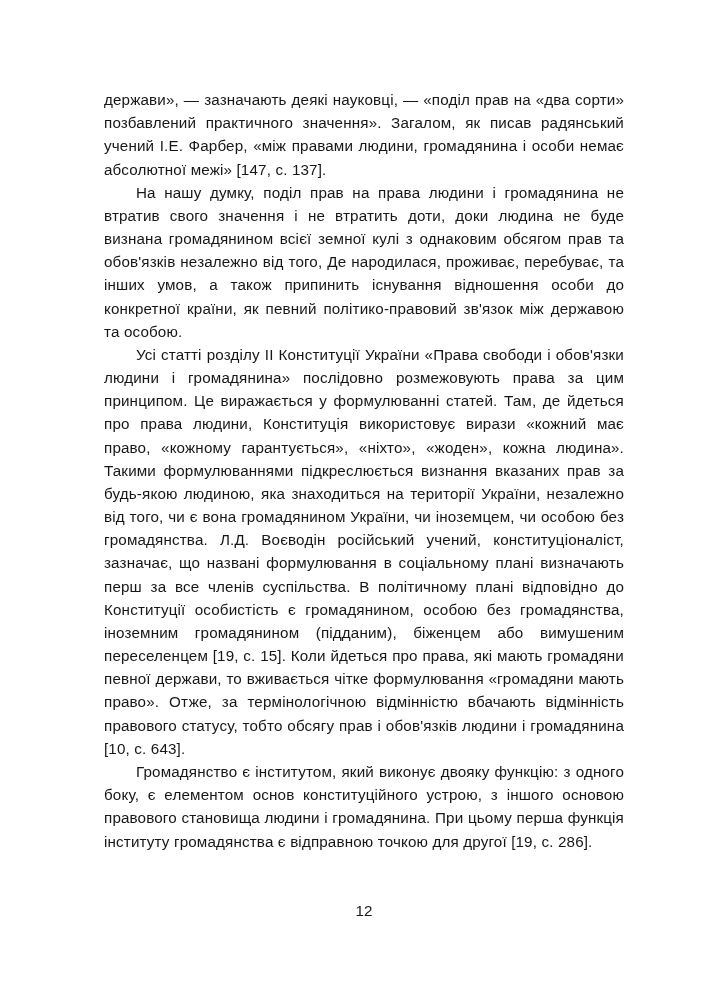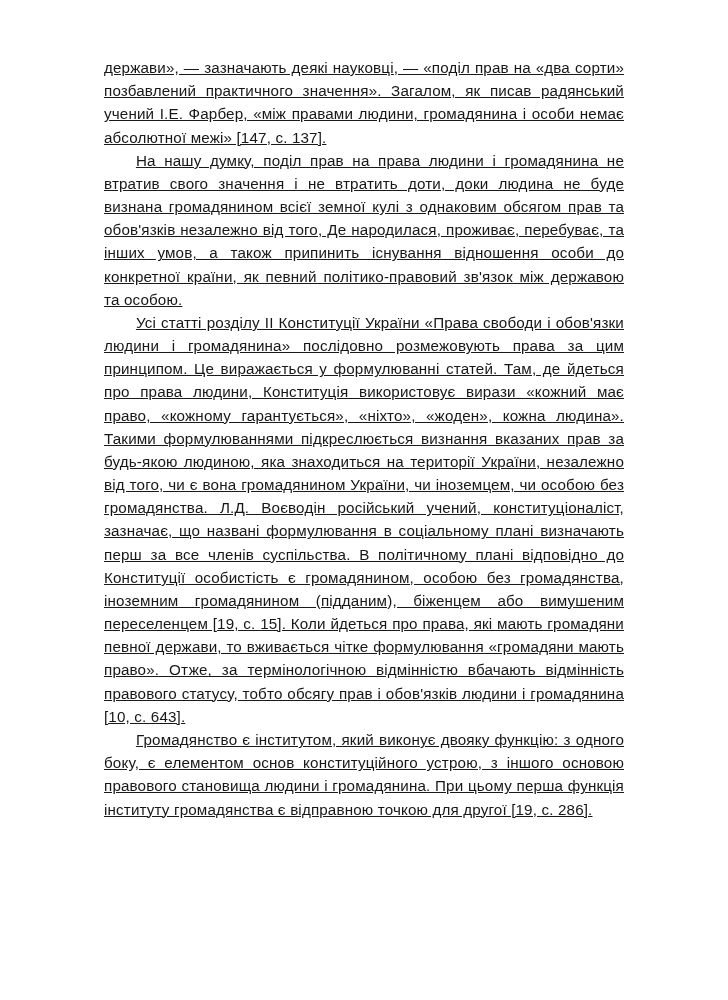--- a/index.html
+++ b/index.html
@@ -12,22 +12,21 @@
     background: #ffffff;
     font-family: "Liberation Sans", sans-serif;
     color: #1a1a1a;
     overflow: hidden;
   }
   .page {
     position: relative;
     width: 728px;
     height: 880px;
     box-sizing: border-box;
-    padding: 56px 104px 0 104px;
-    text-decoration: underline;
+    padding: 88px 104px 0 104px;
   }
   .body-text {
     font-size: 15.2px;
     line-height: 1.525;
     text-align: justify;
     text-justify: inter-word;
     color: #171717;
     letter-spacing: 0.01em;
   }
   .para {
@@ -51,13 +50,14 @@
 </head>
 <body>
 
 <div class="page">
   <div class="body-text">
     <p class="para first">держави», — зазначають деякі науковці, — «поділ прав на «два сорти» позбавлений практичного значення». Загалом, як писав радянський учений І.Е. Фарбер, «між правами людини, громадянина і особи немає абсолютної межі» [147, с. 137].</p>
     <p class="para">На нашу думку, поділ прав на права людини і громадянина не втратив свого значення і не втратить доти, доки людина не буде визнана громадянином всієї земної кулі з однаковим обсягом прав та обов'язків незалежно від того, Де народилася, проживає, перебуває, та інших умов, а також припинить існування відношення особи до конкретної країни, як певний політико-правовий зв'язок між державою та особою.</p>
     <p class="para">Усі статті розділу II Конституції України «Права свободи і обов'язки людини і громадянина» послідовно розмежовують права за цим принципом. Це виражається у формулюванні статей. Там, де йдеться про права людини, Конституція використовує вирази «кожний має право, «кожному гарантується», «ніхто», «жоден», кожна людина». Такими формулюваннями підкреслюється визнання вказаних прав за будь-якою людиною, яка знаходиться на території України, незалежно від того, чи є вона громадянином України, чи іноземцем, чи особою без громадянства. Л.Д. Воєводін російський учений, конституціоналіст, зазначає, що названі формулювання в соціальному плані визначають перш за все членів суспільства. В політичному плані відповідно до Конституції особистість є громадянином, особою без громадянства, іноземним громадянином (підданим), біженцем або вимушеним переселенцем [19, с. 15]. Коли йдеться про права, які мають громадяни певної держави, то вживається чітке формулювання «громадяни мають право». Отже, за термінологічною відмінністю вбачають відмінність правового статусу, тобто обсягу прав і обов'язків людини і громадянина [10, с. 643].</p>
     <p class="para">Громадянство є інститутом, який виконує двояку функцію: з одного боку, є елементом основ конституційного устрою, з іншого основою правового становища людини і громадянина. При цьому перша функція інституту громадянства є відправною точкою для другої [19, с. 286].</p>
   </div>
+  <div class="page-number">12</div>
 </div>
 
 </body></html>

